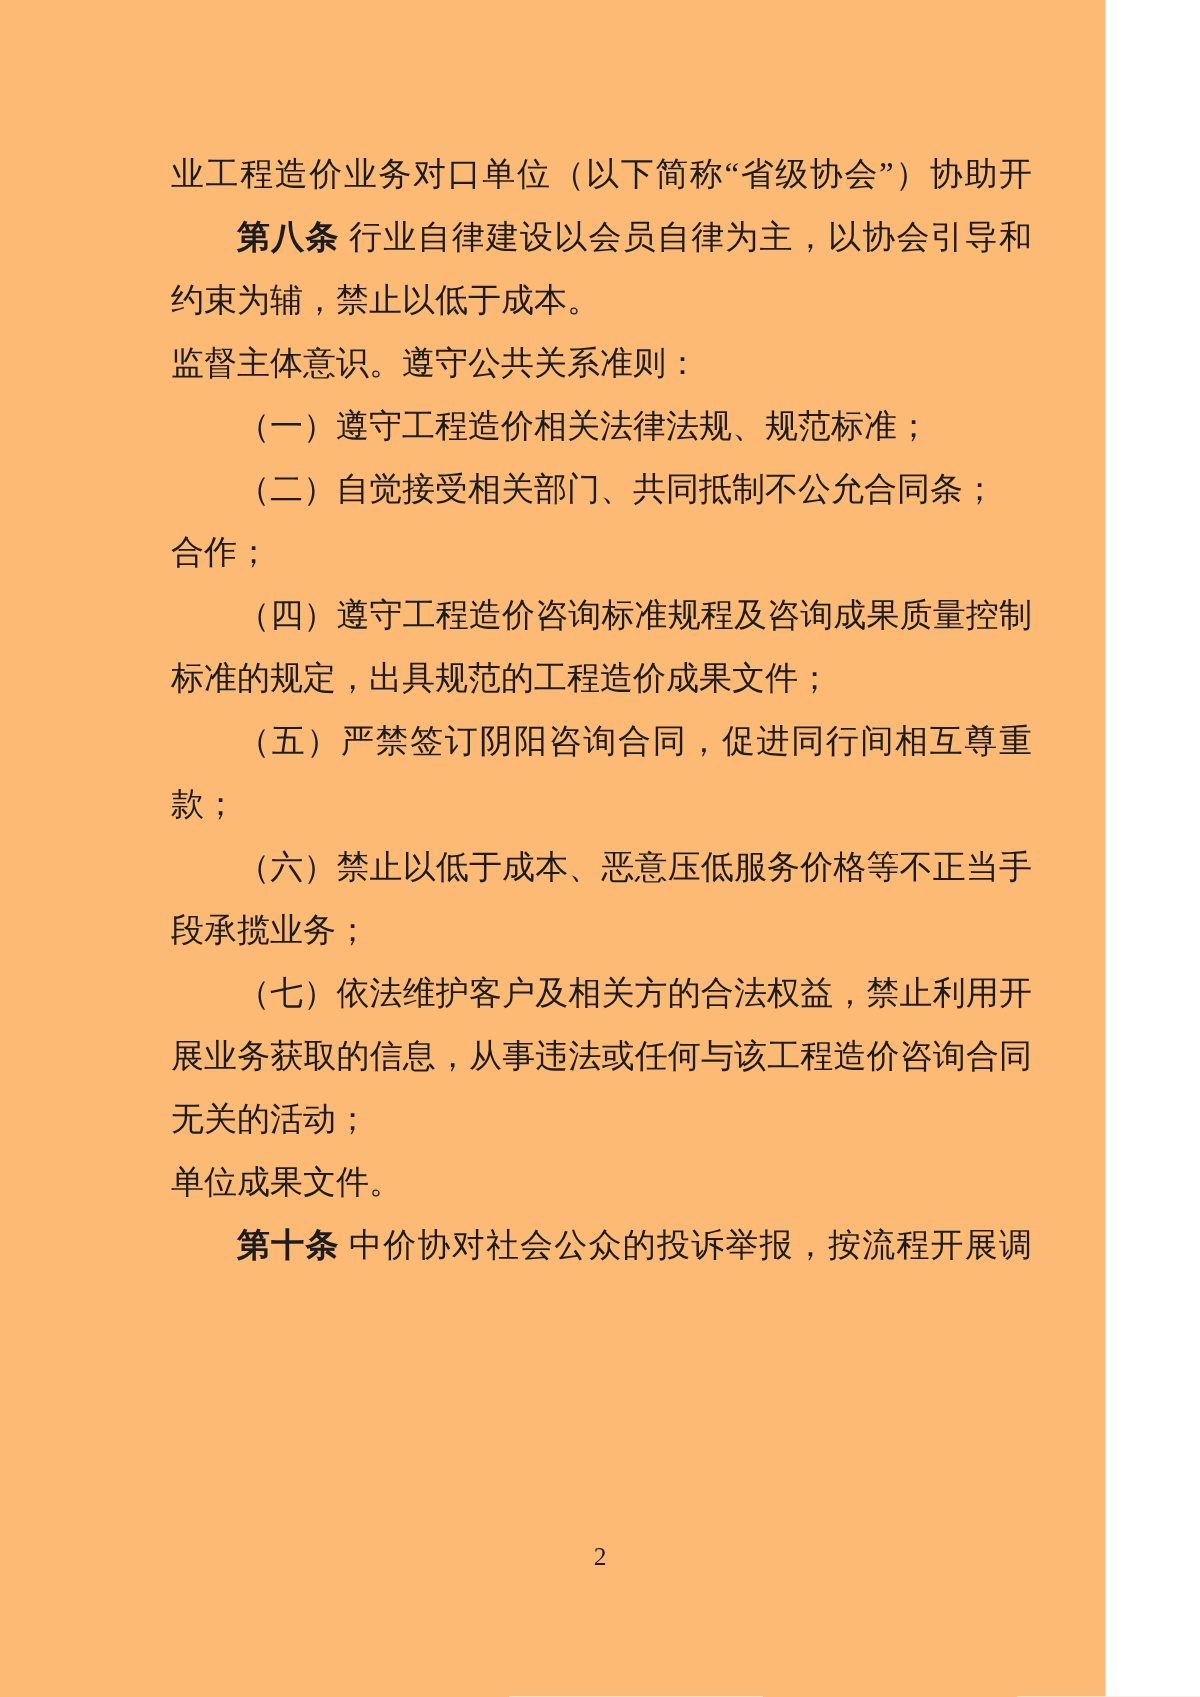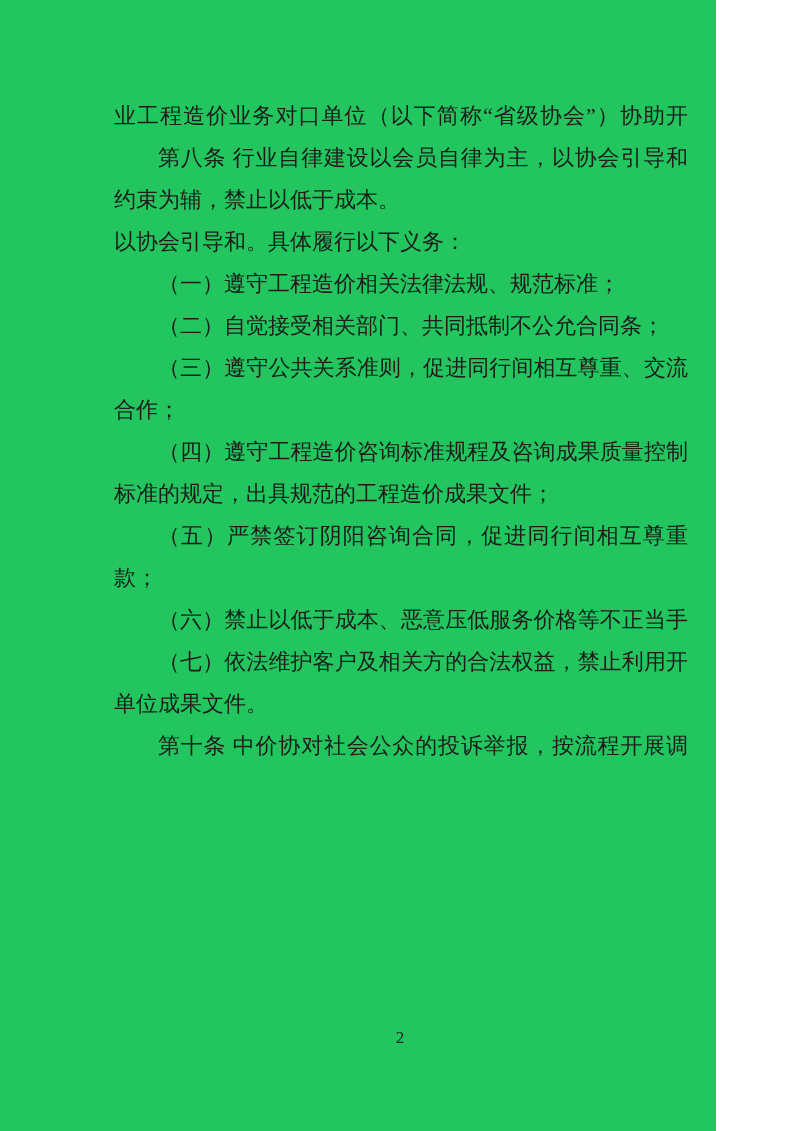--- a/index.html
+++ b/index.html
@@ -4,24 +4,25 @@
 <style>
   html, body {
     margin: 0;
     padding: 0;
     background: #ffffff;
   }
   .page {
     position: relative;
     width: 716px;
     height: 1131px;
-    background: #22c55e;
+    background: #fdba74;
     overflow: hidden;
     font-family: "Liberation Serif", "DejaVu Serif", serif;
     color: #1c1c1c;
+    padding-left: 21px;
   }
   .doc-body {
     position: absolute;
     left: 114px;
     top: 95px;
     width: 574px;
     overflow: hidden;
   }
   .line {
     height: 42px;
@@ -32,49 +33,51 @@
     text-justify: inter-ideograph;
   }
   .line.fill {
     text-align: justify;
     text-align-last: justify;
   }
   .line.indent {
     padding-left: 44px;
   }
   .line b {
-    font-weight: 400;
+    font-weight: 700;
   }
   .page-number {
     position: absolute;
     left: 0;
     top: 1029px;
     width: 800px;
     text-align: center;
     font-size: 17px;
     line-height: 18px;
     color: #1c1c1c;
   }
 </style>
 </head>
 <body>
 
 <div class="page">
   <div class="doc-body" id="doc-body">
       <div class="line fill">业工程造价业务对口单位（以下简称“省级协会”）协助开</div>
       <div class="line fill indent"><b>第八条</b> 行业自律建设以会员自律为主，以协会引导和</div>
       <div class="line">约束为辅，禁止以低于成本。</div>
-      <div class="line">以协会引导和。具体履行以下义务：</div>
+      <div class="line">监督主体意识。遵守公共关系准则：</div>
       <div class="line indent">（一）遵守工程造价相关法律法规、规范标准；</div>
       <div class="line indent">（二）自觉接受相关部门、共同抵制不公允合同条；</div>
-      <div class="line fill indent">（三）遵守公共关系准则，促进同行间相互尊重、交流</div>
       <div class="line">合作；</div>
       <div class="line fill indent">（四）遵守工程造价咨询标准规程及咨询成果质量控制</div>
       <div class="line">标准的规定，出具规范的工程造价成果文件；</div>
       <div class="line fill indent">（五）严禁签订阴阳咨询合同，促进同行间相互尊重</div>
       <div class="line">款；</div>
       <div class="line fill indent">（六）禁止以低于成本、恶意压低服务价格等不正当手</div>
+      <div class="line">段承揽业务；</div>
       <div class="line fill indent">（七）依法维护客户及相关方的合法权益，禁止利用开</div>
+      <div class="line fill">展业务获取的信息，从事违法或任何与该工程造价咨询合同</div>
+      <div class="line">无关的活动；</div>
       <div class="line">单位成果文件。</div>
       <div class="line fill indent"><b>第十条</b> 中价协对社会公众的投诉举报，按流程开展调</div>
     </div>
   <div class="page-number">2</div>
 </div>
 
 </body></html>

